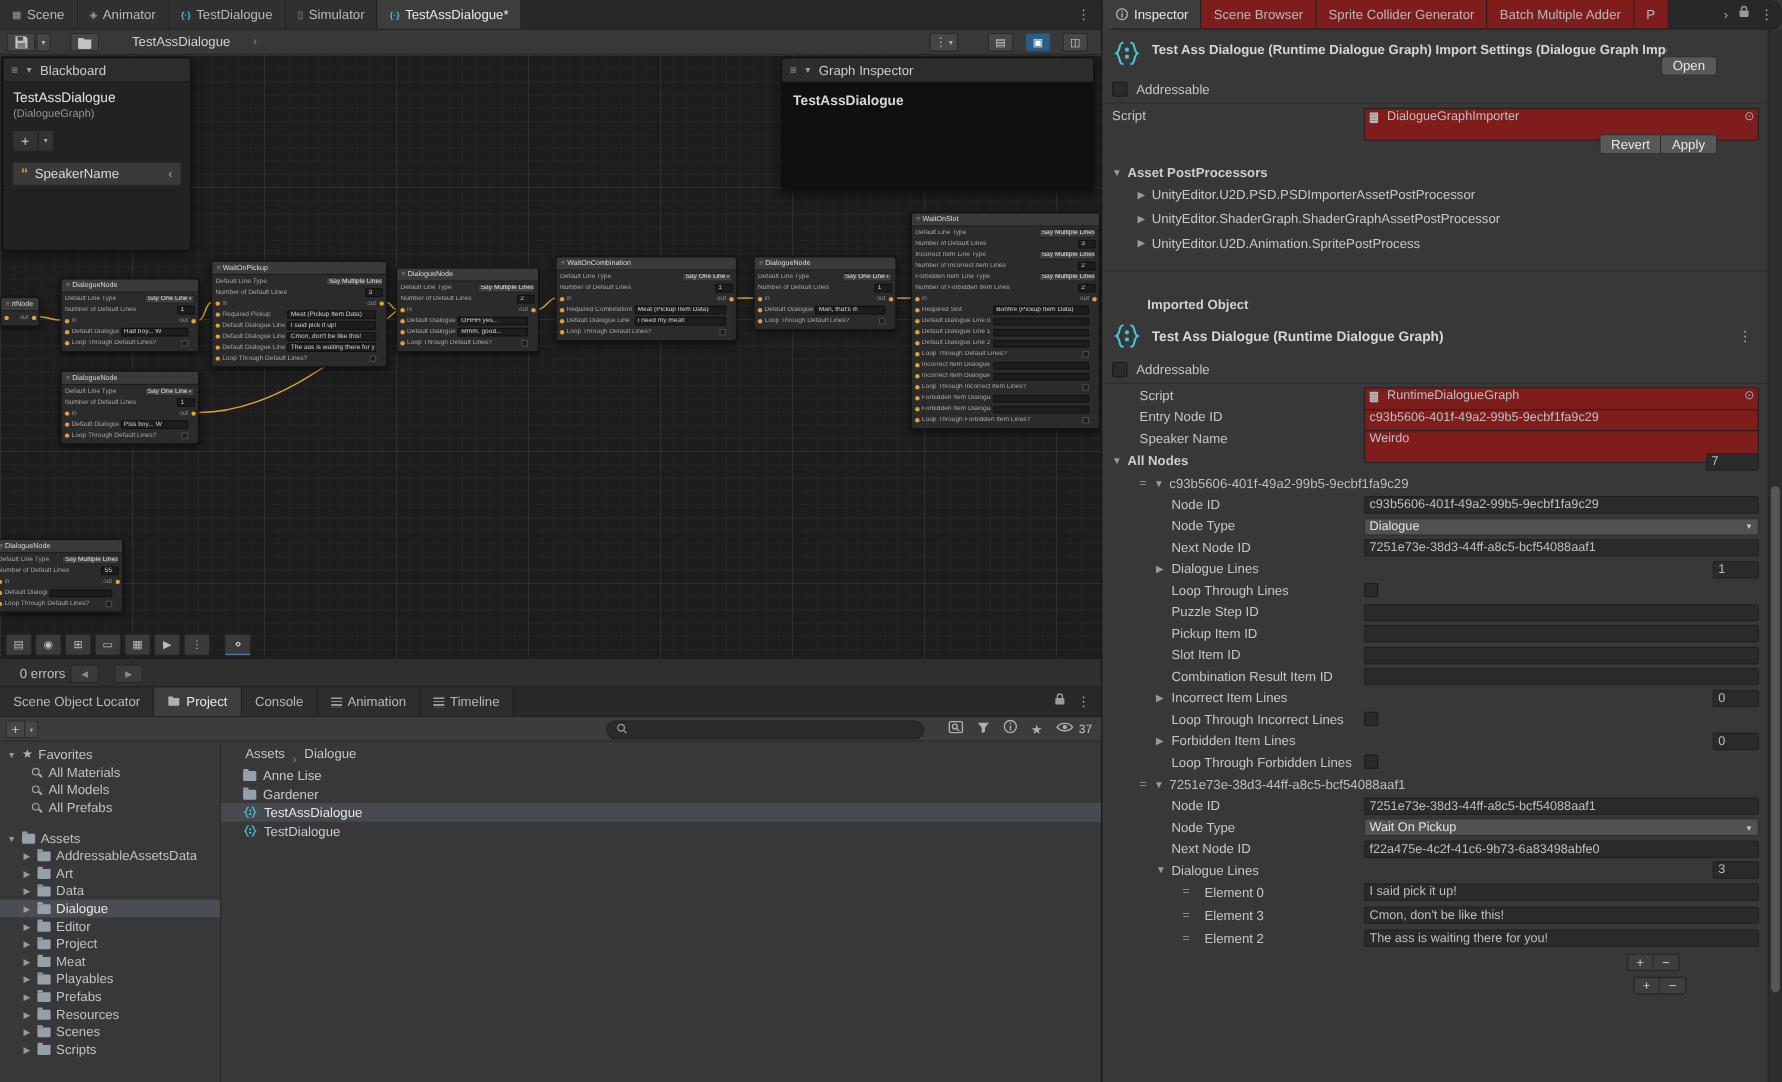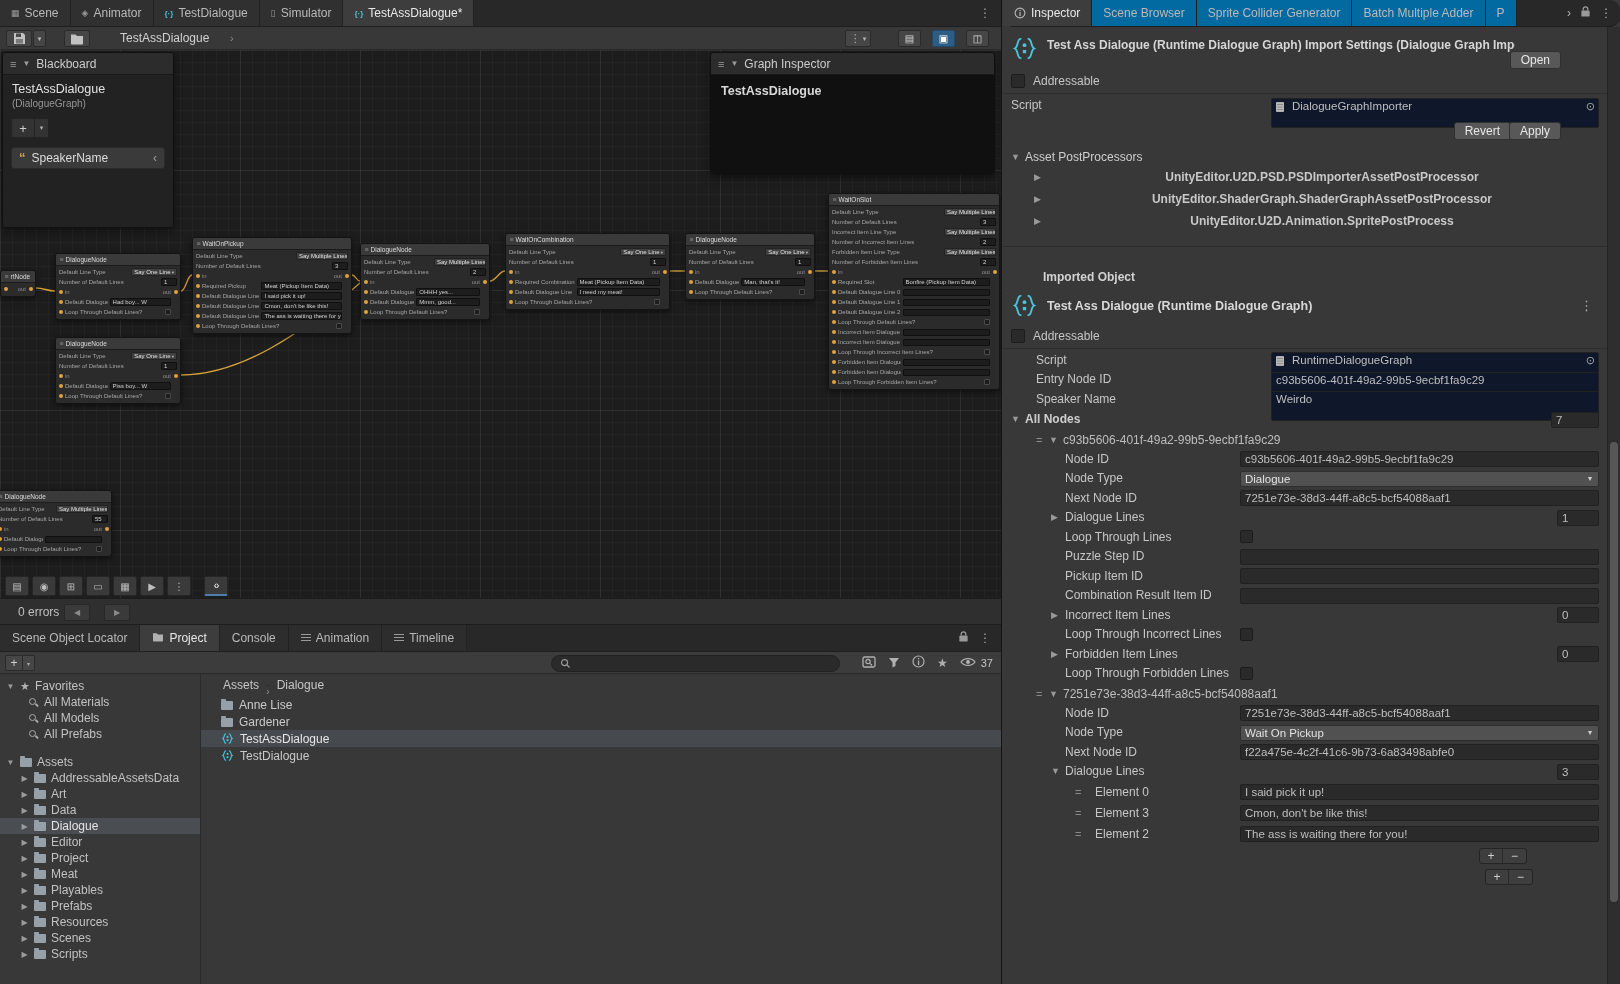--- a/index.html
+++ b/index.html
@@ -133,21 +133,21 @@
   .plist{position:absolute;left:200px;top:22px;right:0;bottom:0;border-left:1px solid #2b2b2b;overflow:hidden;}
   .pcrumb{height:22px;display:flex;align-items:center;gap:7px;padding-left:22px;font-size:12px;color:#c6c6c6;}
   .pcrumb .sep{color:#8a8a8a;font-size:11px;}
   .prow-item{height:17px;display:flex;align-items:center;gap:6px;padding-left:20px;font-size:12px;color:#cacaca;}
   .prow-item[data-selected="true"]{background:#46494e;color:#e6e6e6;}
   .prow-item .gico{display:flex;flex:none;}
 
   
   .inspector{position:absolute;left:1003px;top:0;width:617px;height:984px;background:#383838;}
   .ins-tabs{position:absolute;left:0;top:0;width:100%;height:27px;background:#282828;display:flex;align-items:stretch;border-bottom:1px solid #1e1e1e;border-radius:10px;}
-  .itab{display:flex;align-items:center;gap:5px;padding:0 11px;font-size:12px;color:#b9b9b9;background:#0369a1;border-right:1px solid #212121;white-space:nowrap;}
+  .itab{display:flex;align-items:center;gap:5px;padding:0 11px;font-size:12px;color:#b9b9b9;background:#7f1d1d;border-right:1px solid #212121;white-space:nowrap;}
   .itab[data-active="true"]{background:#3d3d3d;color:#e8e8e8;}
   .itab .tab-ico{display:none;}
   .itab[data-icon="true"] .tab-ico{display:flex;}
   .ins-tabs-right{margin-left:auto;display:flex;align-items:center;gap:9px;padding-right:8px;flex:none;}
   .ins-tabs-right .chev{color:#b0b0b0;font-size:12px;}
   .ins-tabs-right .kebab{color:#b0b0b0;font-size:12px;}
 
   .ins-body{position:absolute;left:0;top:27px;width:604px;bottom:0;overflow:hidden;}
 
   .imp-header{position:relative;height:44px;}
@@ -157,36 +157,36 @@
   .ubtn{height:18px;line-height:16px;background:#585858;border:1px solid #303030;border-radius:3px;color:#e8e8e8;font-size:12px;padding:0 10px;display:inline-block;}
 
   .addr-row{position:relative;height:20px;}
   .uchk{position:absolute;left:8px;top:3px;width:14px;height:14px;background:#2a2a2a;border:1px solid #1c1c1c;border-radius:2px;}
   .addr-label{position:absolute;left:30px;line-height:20px;font-size:12px;color:#c6c6c6;}
   .sep{height:1px;background:#2e2e2e;margin:2px 0;}
 
   .prow{position:relative;height:19.5px;font-size:12px;color:#c6c6c6;}
   .plabel{position:absolute;left:33px;line-height:19.5px;white-space:nowrap;}
   .plabel-l0{left:8px;}
-  .pfield{position:absolute;left:237px;right:8px;top:1.5px;height:30px;line-height:15px;background:#0f172a;border:1px solid #212121;border-radius:2px;padding:0 4px;font-size:11.5px;color:#bfbfbf;white-space:nowrap;overflow:hidden;margin-left:31px;}
+  .pfield{position:absolute;left:237px;right:8px;top:1.5px;height:30px;line-height:15px;background:#7f1d1d;border:1px solid #212121;border-radius:2px;padding:0 4px;font-size:11.5px;color:#bfbfbf;white-space:nowrap;overflow:hidden;}
   .objfield{padding-left:20px;}
   .doc-ico{position:absolute;left:4px;top:3px;width:8px;height:10px;background:#b8b8b8;border-radius:1px;
            background-image:linear-gradient(#888 1px, transparent 1px);background-size:6px 2.6px;background-position:1px 2px;background-repeat:repeat-y;}
   .target{position:absolute;right:3px;top:0;line-height:15px;color:#a8a8a8;font-size:11px;}
 
   .btn-row{position:relative;height:18px;margin-top:6px;}
   .revert-btn{position:absolute;right:96px;top:0;text-align:right;}
   .apply-btn{position:absolute;right:46px;top:0;}
 
   .fold-head{position:relative;height:18px;margin-top:8px;}
   .fold-head .arr{position:absolute;left:8px;line-height:18px;font-size:9px;color:#9a9a9a;}
-  .fold-head .lbl{position:absolute;left:22px;line-height:18px;font-size:12px;font-weight:normal;color:#cecece;}
+  .fold-head .lbl{position:absolute;left:22px;line-height:18px;font-size:12px;font-weight:bold;color:#cecece;}
   .pp-row{position:relative;height:22px;}
   .pp-row .arr{position:absolute;left:31px;line-height:22px;font-size:9px;color:#9a9a9a;}
-  .pp-row .lbl{position:absolute;left:44px;line-height:22px;font-size:12px;font-weight:bold;color:#c8c8c8;white-space:nowrap;overflow:hidden;right:10px;text-align:center;}
+  .pp-row .lbl{position:absolute;left:44px;line-height:22px;font-size:12px;font-weight:normal;color:#c8c8c8;white-space:nowrap;overflow:hidden;right:10px;}
 
   .section-gap{height:22px;border-top:1px solid #2c2c2c;margin-top:14px;}
   .section-label{position:relative;height:18px;}
   .section-label .lbl{position:absolute;left:40px;font-size:12px;font-weight:bold;color:#d2d2d2;line-height:18px;}
 
   .obj-header{position:relative;height:40px;padding-left:34px;}
   .obj-header .bigico{position:absolute;left:8px;top:6px;}
   .obj-title{position:absolute;left:44px;line-height:40px;font-size:12.5px;font-weight:bold;color:#d8d8d8;white-space:nowrap;overflow:hidden;right:40px;}
   .obj-kebab{position:absolute;right:14px;line-height:40px;color:#b0b0b0;font-size:13px;}
 
@@ -1086,20 +1086,26 @@
 
                 </div>
               <div class="irow" data-kind="field">
 
                   <span class="ilabel">Pickup Item ID</span>
                   <span class="ival"></span>
 
                 </div>
               <div class="irow" data-kind="field">
 
+                  <span class="ilabel">Slot Item ID</span>
+                  <span class="ival"></span>
+
+                </div>
+              <div class="irow" data-kind="field">
+
                   <span class="ilabel">Combination Result Item ID</span>
                   <span class="ival"></span>
 
                 </div>
               <div class="irow" data-kind="foldout">
 
                   <span class="ifold">▶</span>
                   <span class="ilabel">Incorrect Item Lines</span>
 
                   <span class="icount">0</span>

